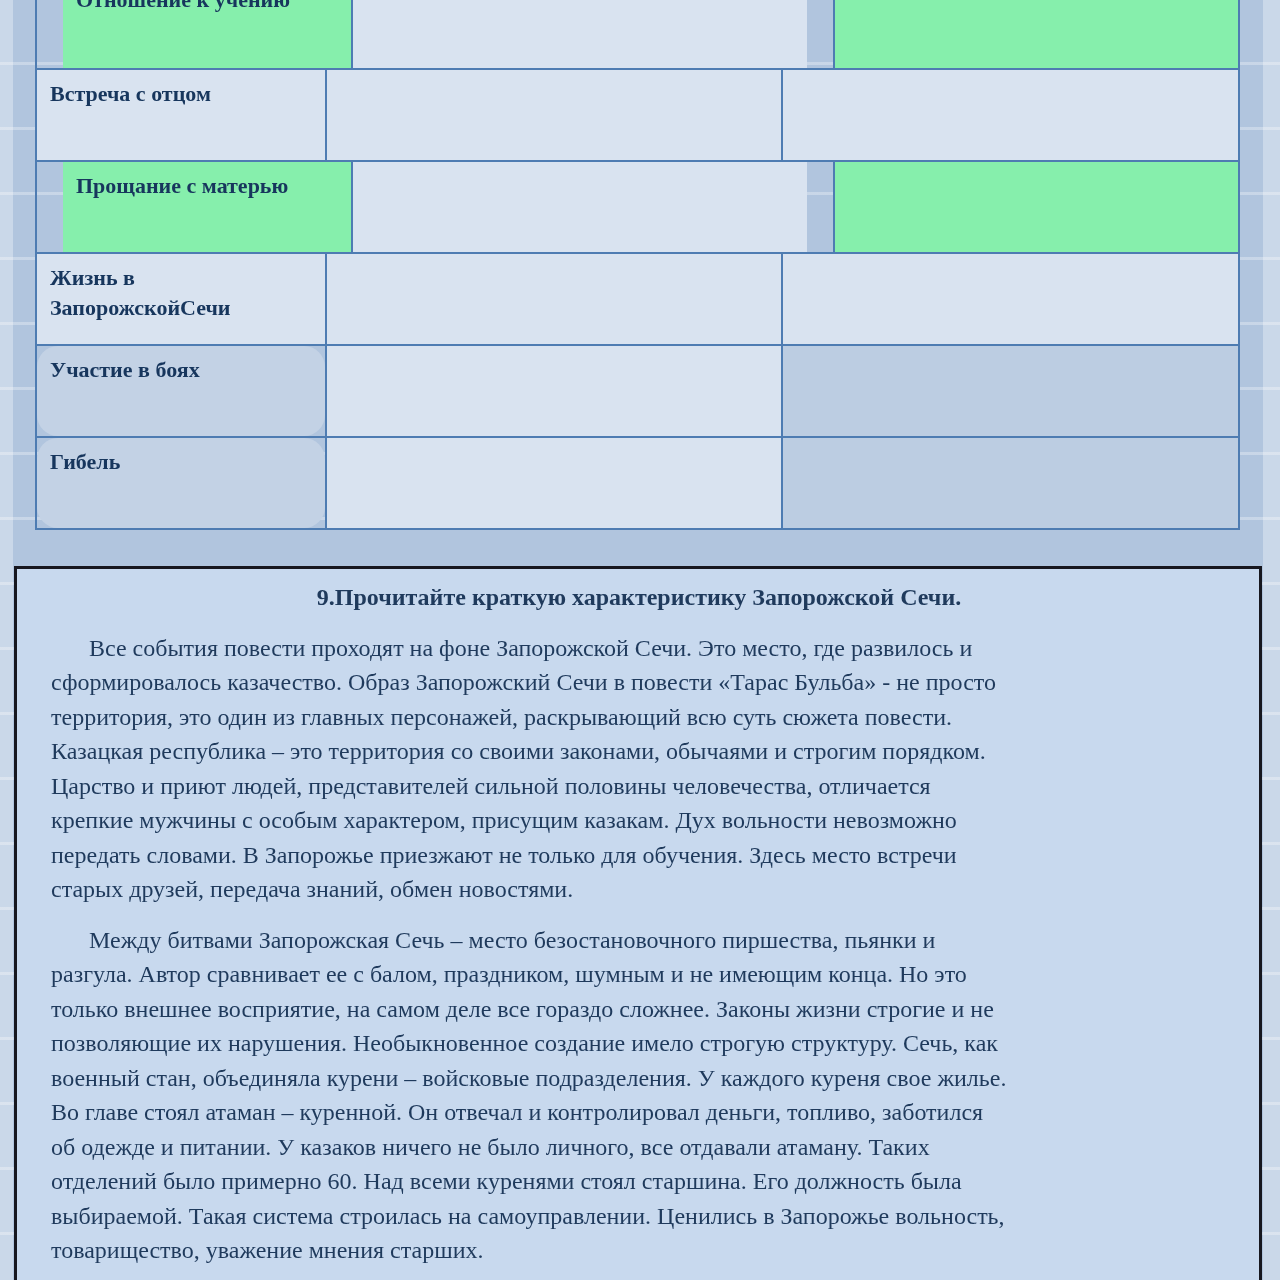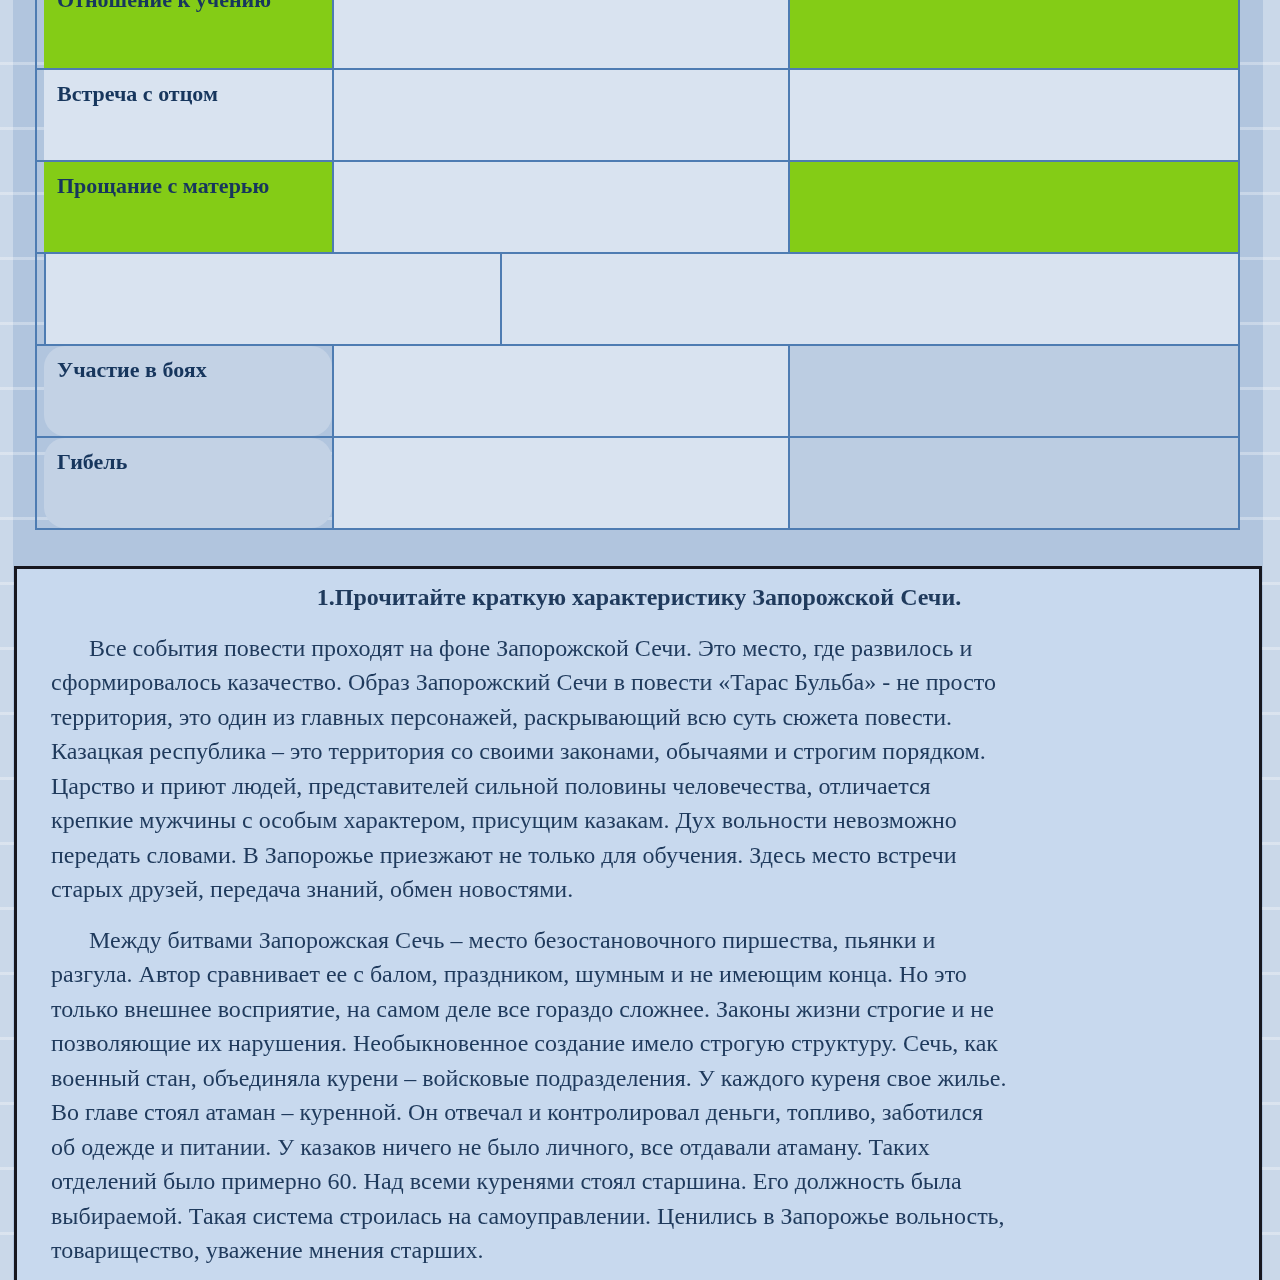--- a/index.html
+++ b/index.html
@@ -22,27 +22,27 @@
   .margin-strip.left  { left: 0; width: 13px; }
   .margin-strip.right { right: 0; width: 17px; }
 
   
   .char-table {
     position: absolute;
     left: 35px; top: -26px; width: 1205px;
     border: 2px solid #4e7cb2;
     box-sizing: border-box;
   }
-  .trow { display: flex; height: 92px; box-sizing: border-box; padding-left: 7px; }
+  .trow { display: flex; height: 92px; box-sizing: border-box; }
   .trow + .trow { border-top: 2px solid #4e7cb2; }
   .cell { box-sizing: border-box; background: #d9e3f0; }
   .cell.c1 { width: 288px; padding: 9px 12px 0 13px; }
   .cell.c2 { width: 456px; border-left: 2px solid #4e7cb2; }
   .cell.c3 { flex: 1; border-left: 2px solid #4e7cb2; }
-  .trow.banded .c1, .trow.banded .c3 { background: #84cc16; }
+  .trow.banded .c1, .trow.banded .c3 { background: #86efac; margin-left: 26px; }
   .trow.banded2 .c1 { background: #c3d2e5; border-radius: 21px; }
   .trow.banded2 .c3 { background: #bccde2; }
   .row-label {
     font-weight: bold; font-size: 22px; line-height: 30px;
     color: #17365d; white-space: pre-line;
   }
 
   
   .text-box {
     position: absolute;
@@ -91,20 +91,24 @@
 
     <div class="trow banded">
       <div class="cell c1">
         <span class="row-label">Прощание с матерью</span>
       </div>
       <div class="cell c2"></div>
       <div class="cell c3"></div>
     </div>
 
     <div class="trow">
+      <div class="cell c1">
+        <span class="row-label">Жизнь в
+ЗапорожскойСечи</span>
+      </div>
       <div class="cell c2"></div>
       <div class="cell c3"></div>
     </div>
 
     <div class="trow banded2">
       <div class="cell c1">
         <span class="row-label">Участие в боях</span>
       </div>
       <div class="cell c2"></div>
       <div class="cell c3"></div>
@@ -114,21 +118,21 @@
       <div class="cell c1">
         <span class="row-label">Гибель</span>
       </div>
       <div class="cell c2"></div>
       <div class="cell c3"></div>
     </div>
 
   </div>
 
   <div class="text-box">
-    <div class="box-heading">1.Прочитайте краткую характеристику Запорожской Сечи.</div>
+    <div class="box-heading">9.Прочитайте краткую характеристику Запорожской Сечи.</div>
     <div class="para">
         <div class="tline">Все события повести проходят на фоне Запорожской Сечи. Это место, где развилось и</div>
         <div class="tline">сформировалось казачество. Образ Запорожский Сечи в повести «Тарас Бульба» - не просто</div>
         <div class="tline">территория, это один из главных персонажей, раскрывающий всю суть сюжета повести.</div>
         <div class="tline">Казацкая республика – это территория со своими законами, обычаями и строгим порядком.</div>
         <div class="tline">Царство и приют людей, представителей сильной половины человечества, отличается</div>
         <div class="tline">крепкие мужчины с особым характером, присущим казакам. Дух вольности невозможно</div>
         <div class="tline">передать словами. В Запорожье приезжают не только для обучения. Здесь место встречи</div>
         <div class="tline">старых друзей, передача знаний, обмен новостями.</div>
       </div>

